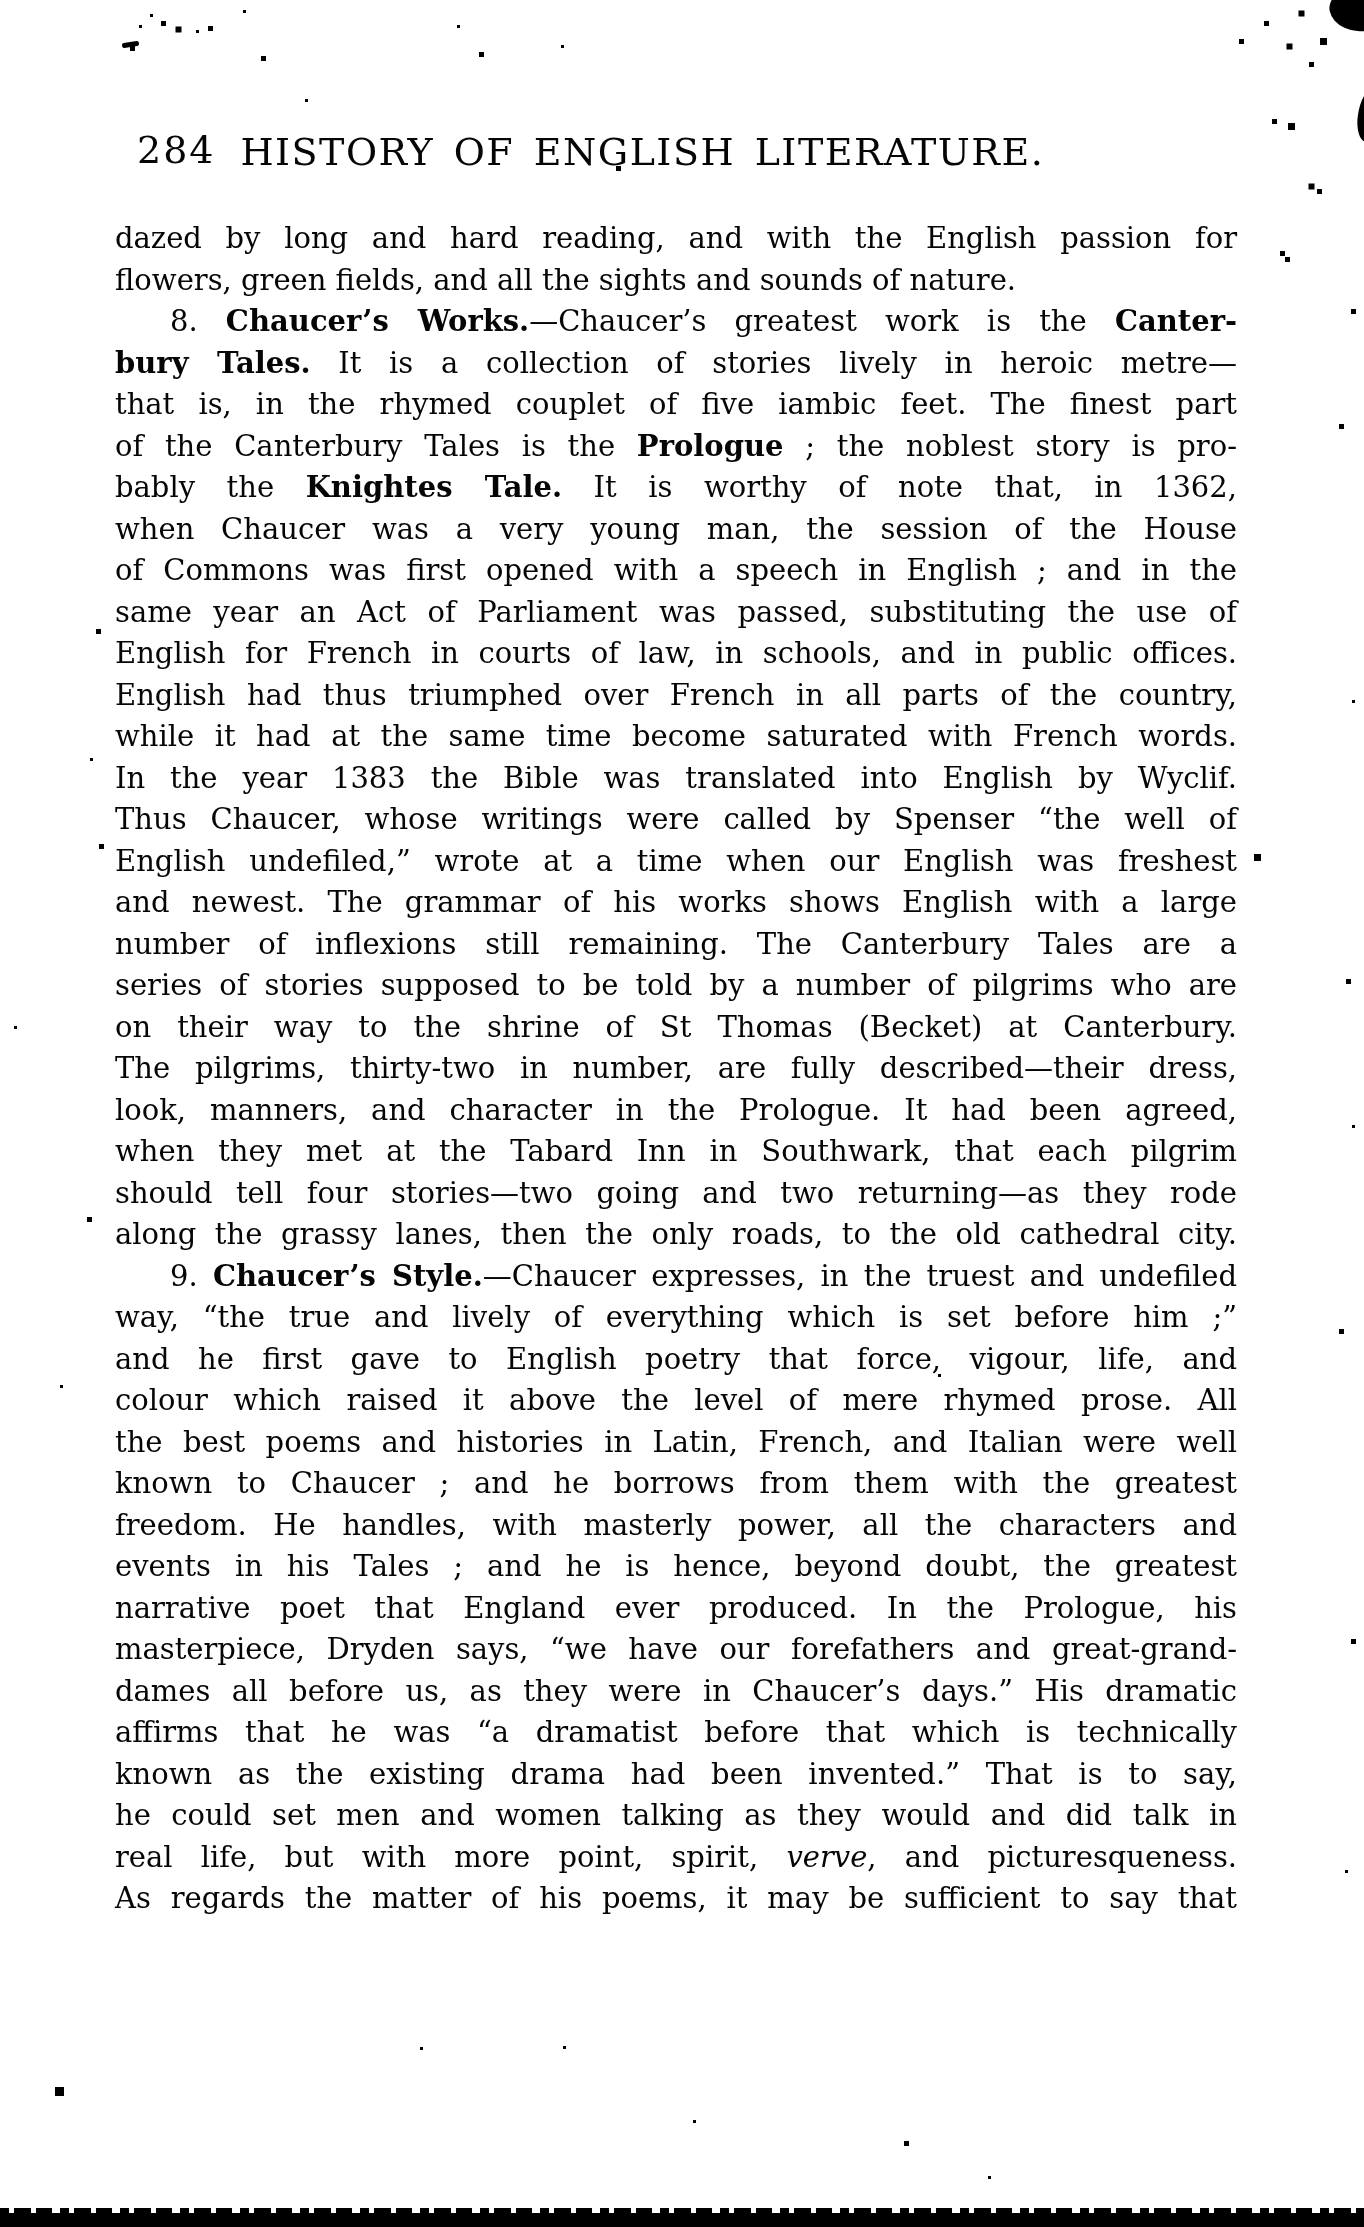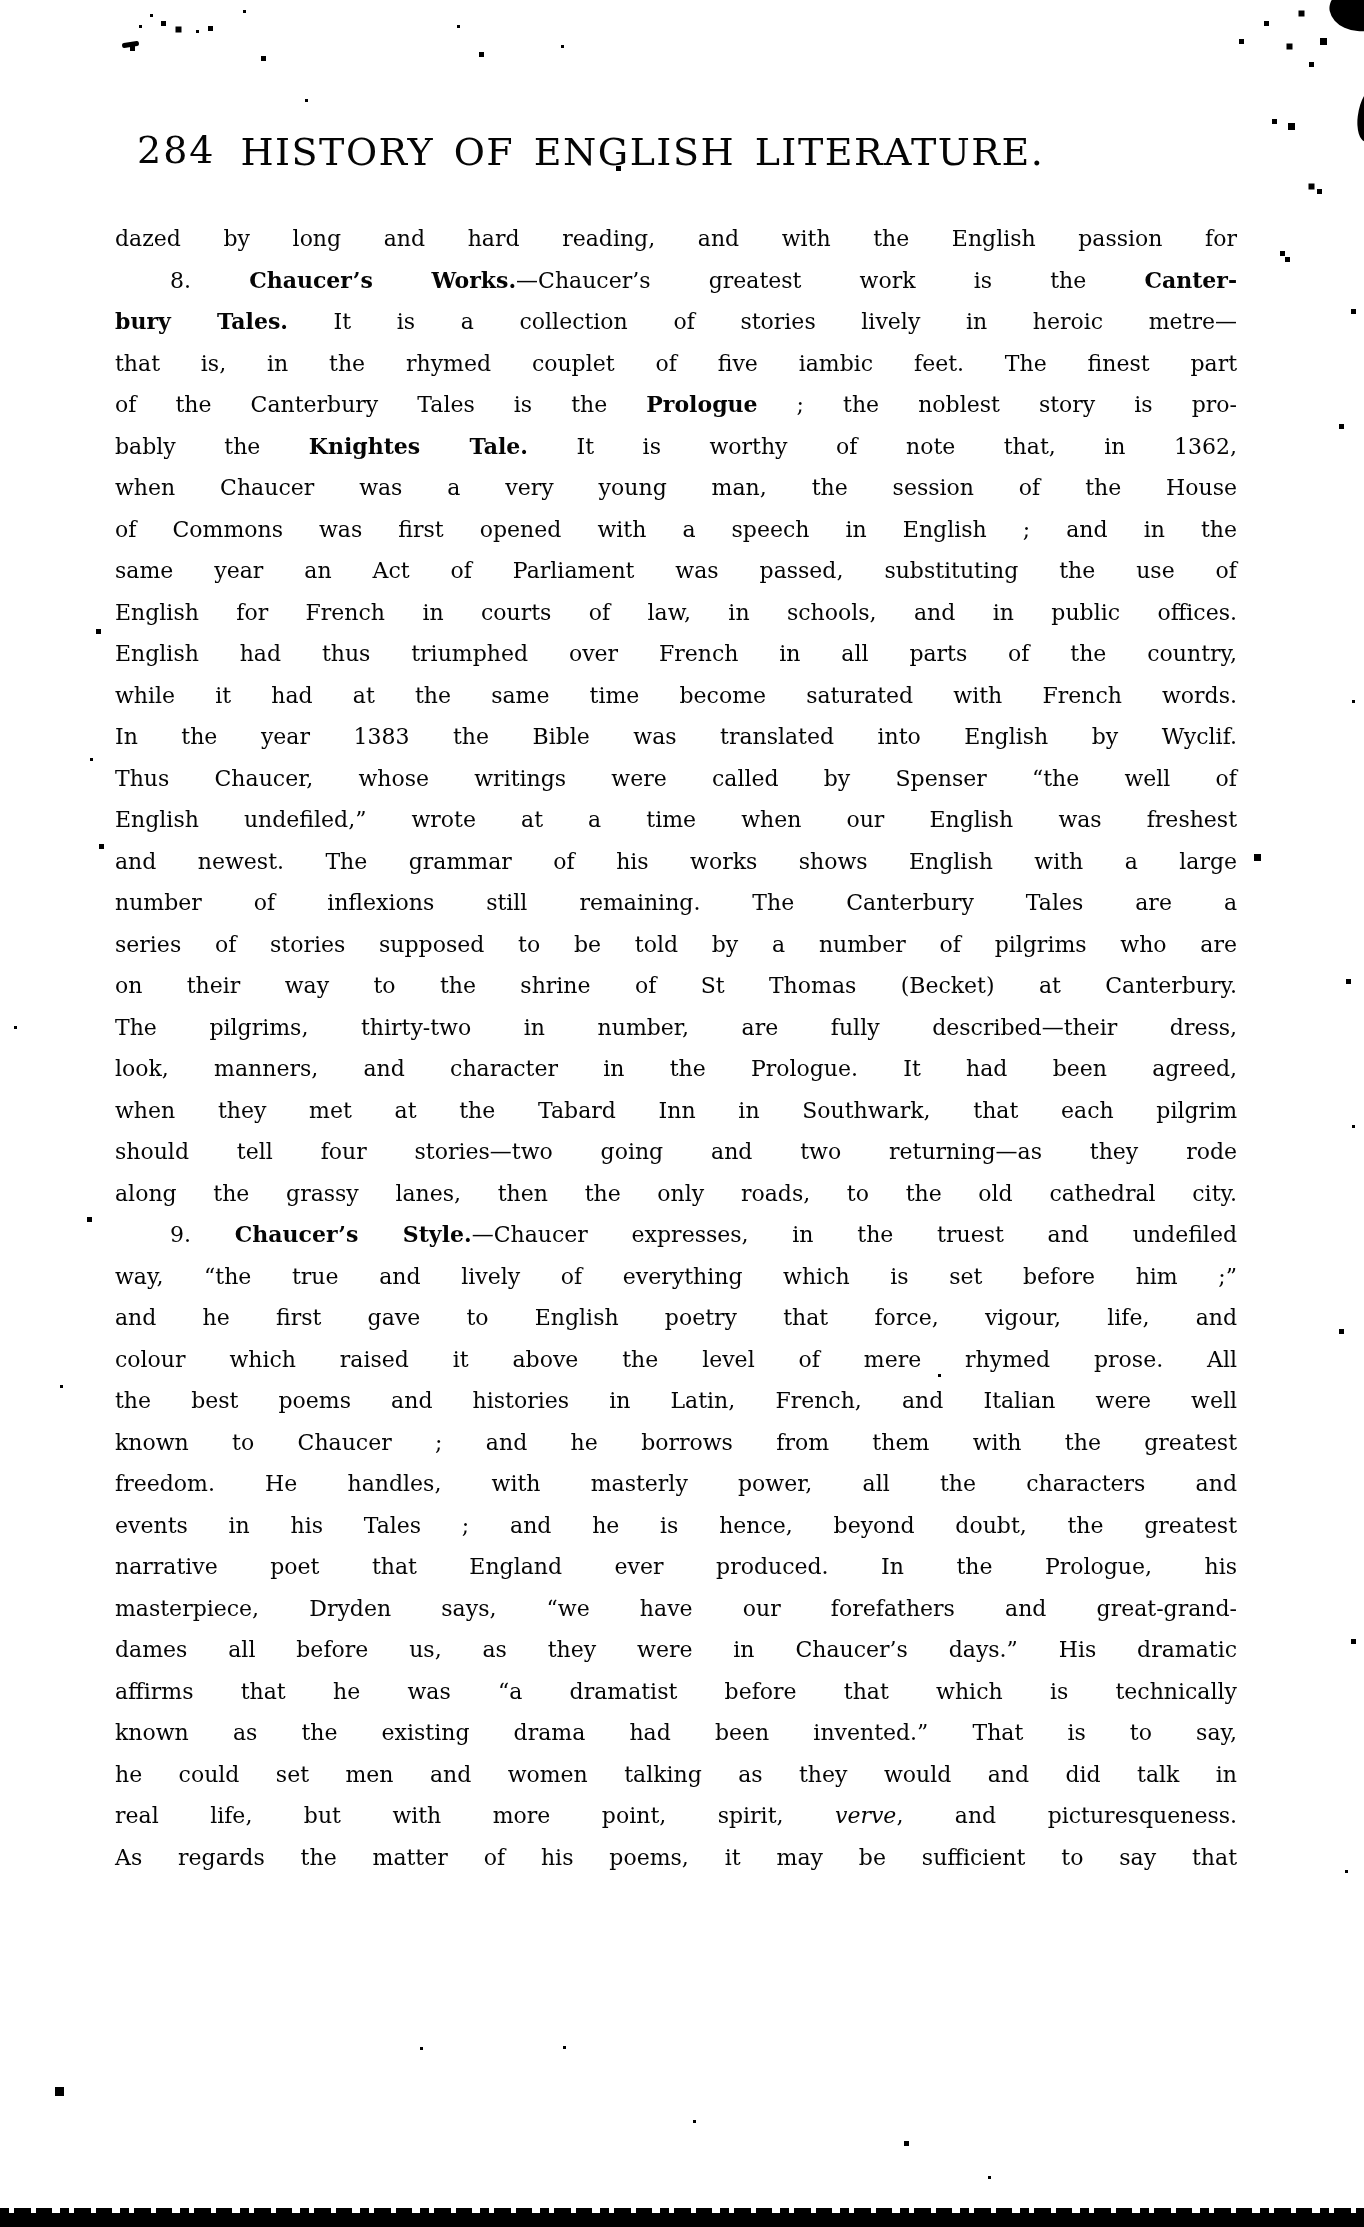--- a/index.html
+++ b/index.html
@@ -41,21 +41,21 @@
     word-spacing: 6px;
   }
   
   .body-text {
     position: absolute;
     top: 218px;
     left: 115px;
     width: 1122px;
   }
   .line {
-    font-size: 22px;
+    font-size: 29px;
     line-height: 41.5px;
     text-align: justify;
     text-align-last: justify;
     white-space: normal;
   }
   .line.nojust { text-align-last: left; }
   .line.indent { text-indent: 55px; }
   .b { font-weight: bold; }
   .i { font-style: italic; }
   
@@ -132,20 +132,21 @@
   <div class="corner-blob"></div>
   <div class="edge-blob"></div>
 
   <div class="header">
     <div class="page-num">284</div>
     <div class="running-title">HISTORY OF ENGLISH LITERATURE.</div>
   </div>
 
   <div class="body-text">
       <div class="line"><span>dazed by long and hard reading, and with the English passion for</span></div>
+      <div class="line nojust"><span>flowers, green fields, and all the sights and sounds of nature.</span></div>
       <div class="line indent"><span>8. </span><span class="b">Chaucer’s Works.</span><span>—Chaucer’s greatest work is the </span><span class="b">Canter-</span></div>
       <div class="line"><span class="b">bury Tales.</span><span> It is a collection of stories lively in heroic metre—</span></div>
       <div class="line"><span>that is, in the rhymed couplet of five iambic feet. The finest part</span></div>
       <div class="line"><span>of the Canterbury Tales is the </span><span class="b">Prologue</span><span> ; the noblest story is pro-</span></div>
       <div class="line"><span>bably the </span><span class="b">Knightes Tale.</span><span> It is worthy of note that, in 1362,</span></div>
       <div class="line"><span>when Chaucer was a very young man, the session of the House</span></div>
       <div class="line"><span>of Commons was first opened with a speech in English ; and in the</span></div>
       <div class="line"><span>same year an Act of Parliament was passed, substituting the use of</span></div>
       <div class="line"><span>English for French in courts of law, in schools, and in public offices.</span></div>
       <div class="line"><span>English had thus triumphed over French in all parts of the country,</span></div>

